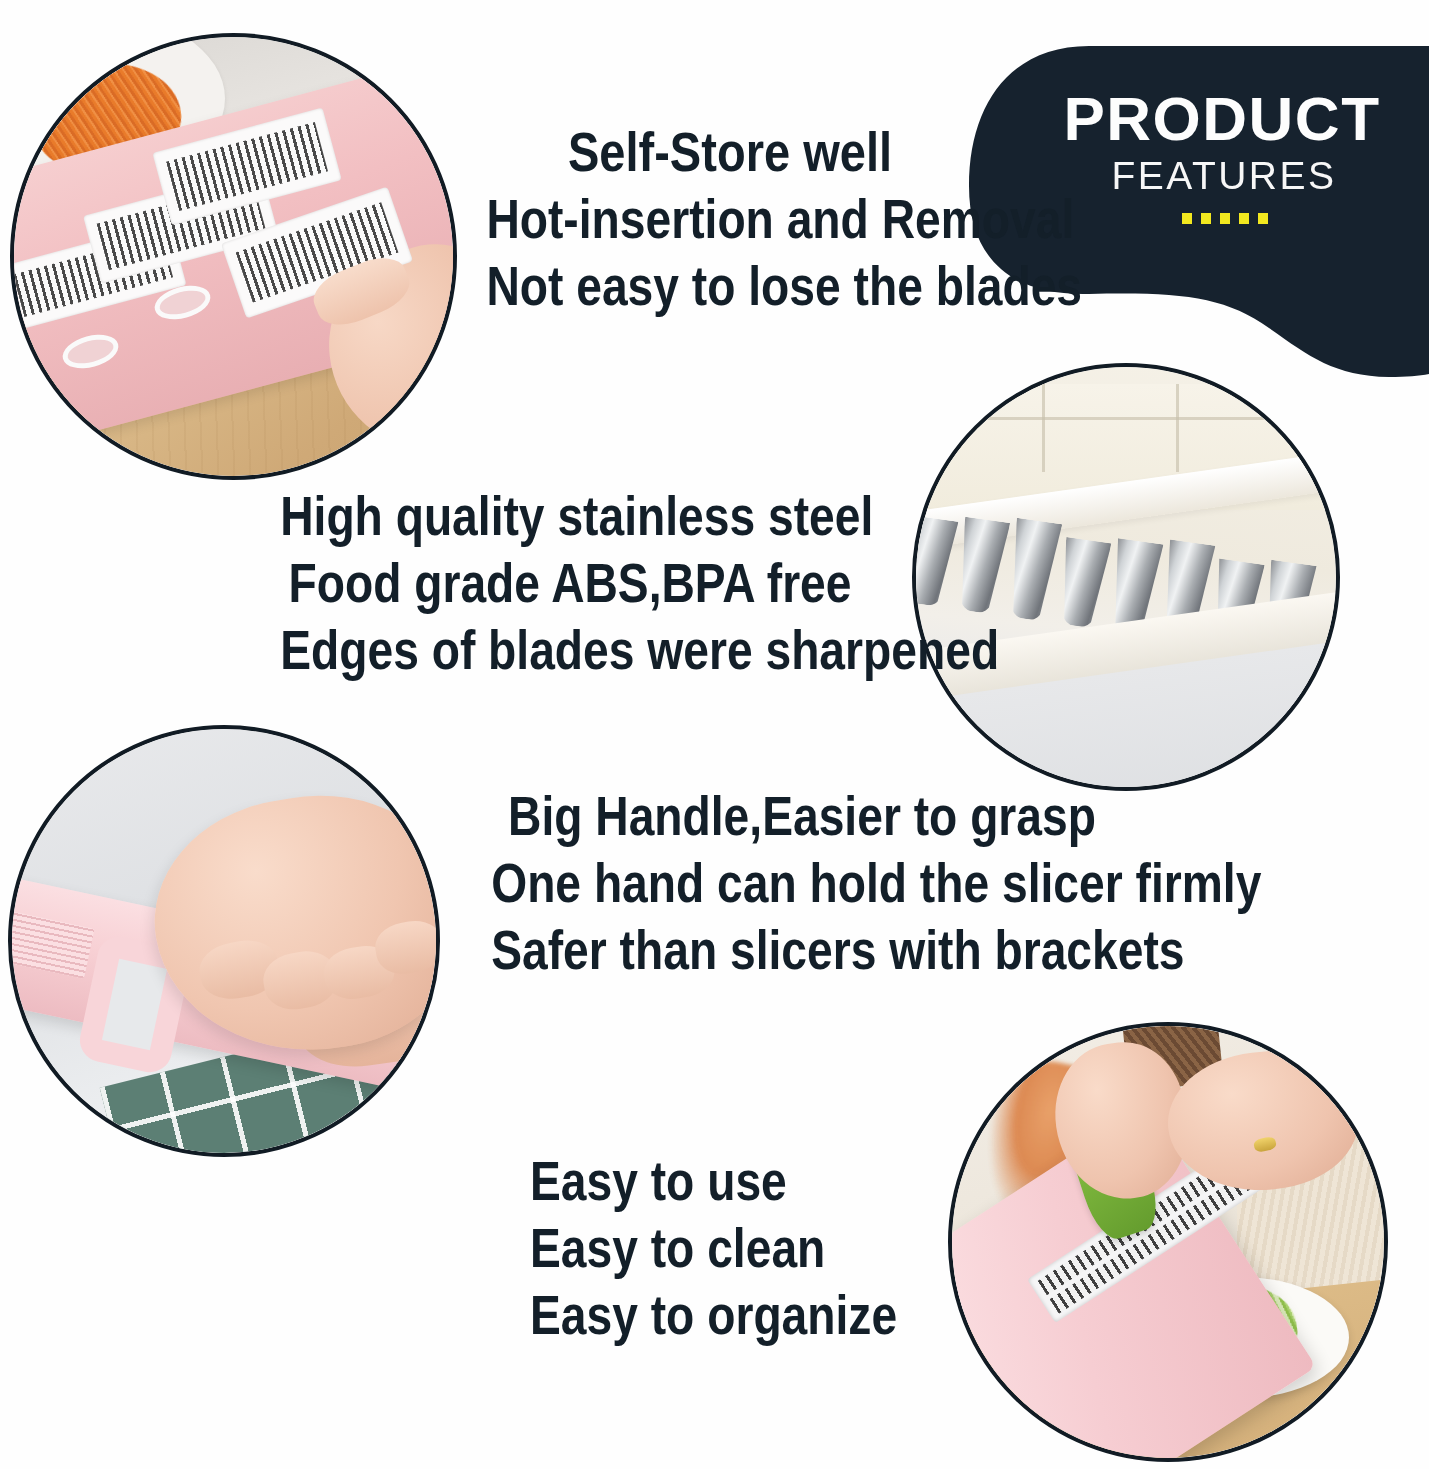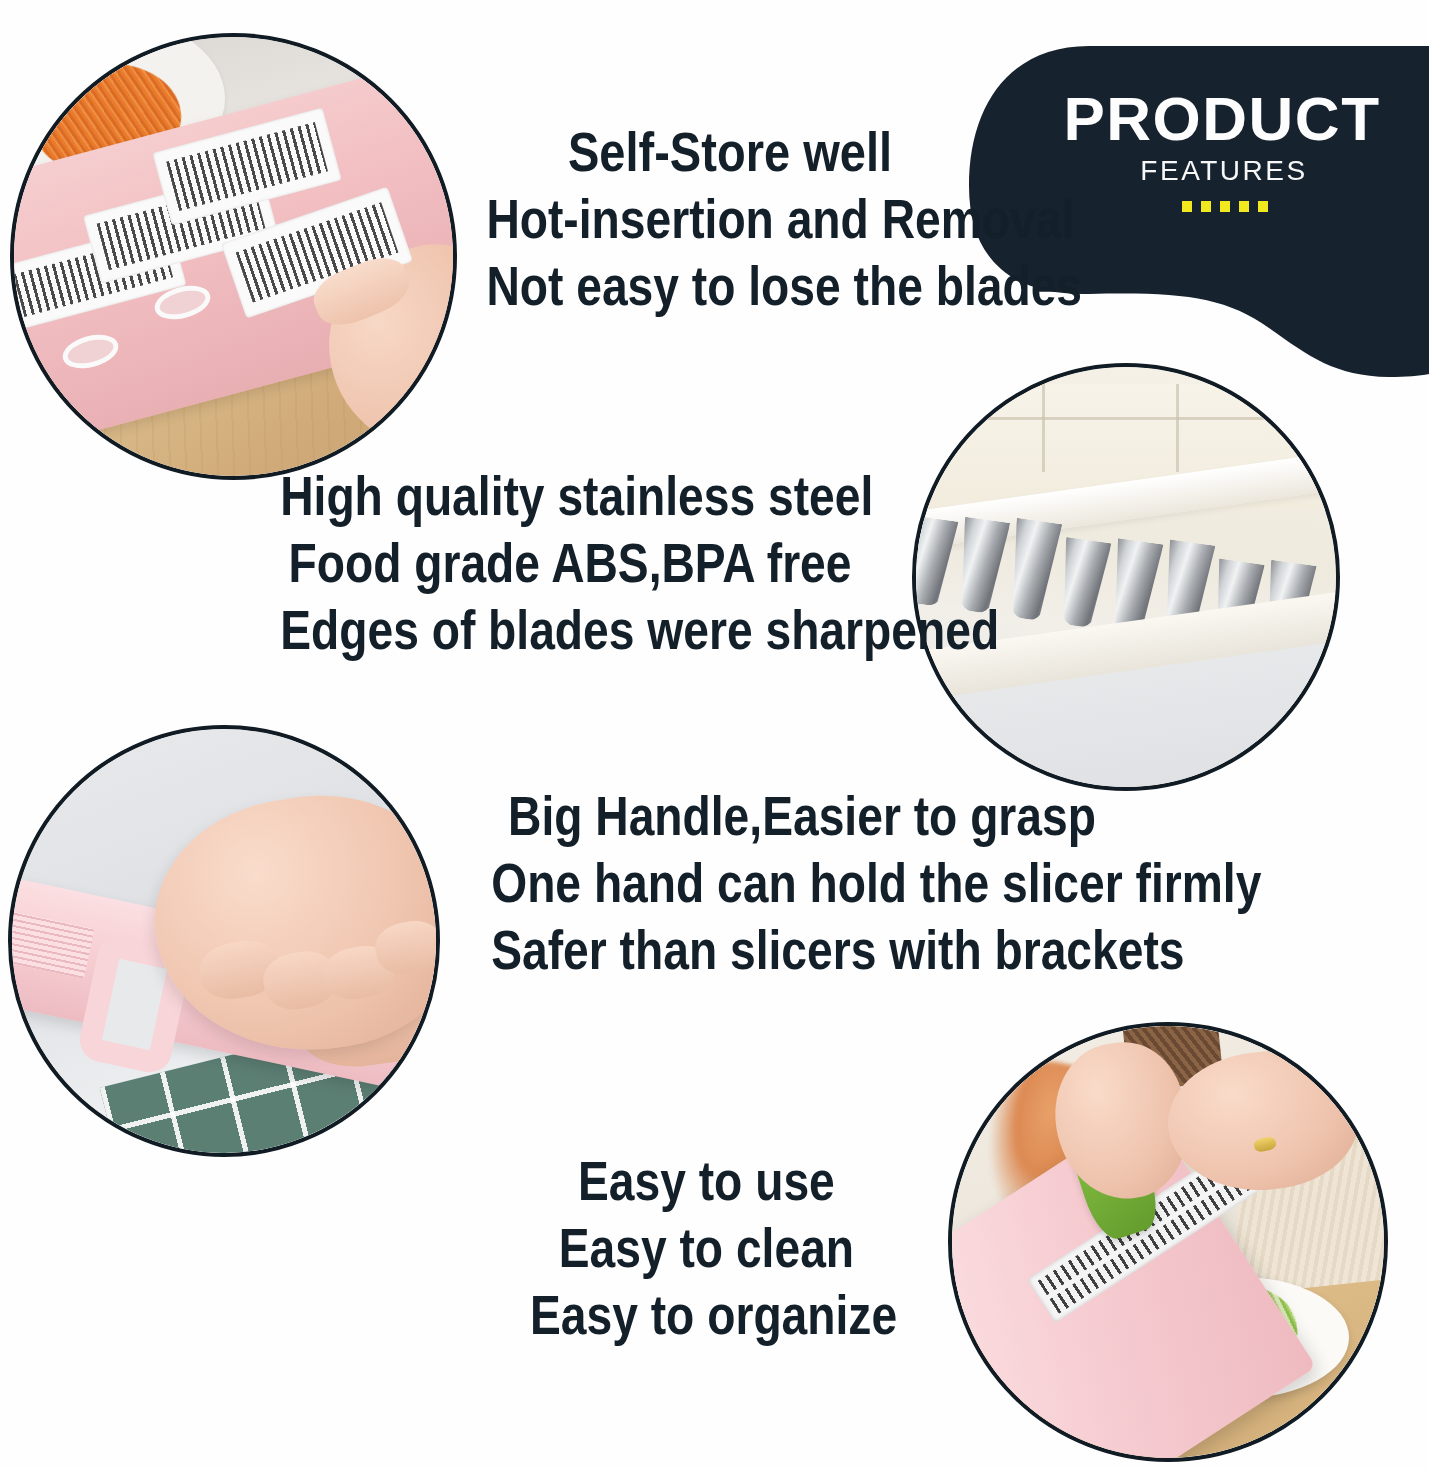--- a/index.html
+++ b/index.html
@@ -27,21 +27,21 @@
     padding-top:42px;
   }
   .badge-title{
     color:#fdfdfd; font-weight:bold;
     font-size:62px; letter-spacing:1.5px;
     line-height:1.0; margin-left:46px;
     font-family:"Liberation Sans", sans-serif;
   }
   .badge-sub{
     color:#f7f7f7; font-weight:normal;
-    font-size:28px; letter-spacing:2.5px;
+    font-size:39px; letter-spacing:2.5px;
     line-height:1.05; margin-top:6px; margin-left:50px;
   }
   .dots{
     display:flex; gap:9px; margin-top:16px; margin-left:52px;
   }
   .dot{ width:10px; height:11px; background:#f2e81f; display:block; }
 
   
   .photo{
     position:absolute; border-radius:50%;
@@ -187,27 +187,27 @@
     font-stretch:condensed;
     transform:scaleX(.84);
     white-space:nowrap;
     line-height:1.22;
     -webkit-font-smoothing:antialiased;
   }
   #block-self-store{ left:440px; top:118px; width:580px; text-align:center; }
   #block-self-store .feature-line{ font-size:55px; transform-origin:center; }
   #block-self-store .feature-line:nth-child(1){ font-size:56px; }
 
-  #block-material{ left:225px; top:463px; width:690px; text-align:center; }
+  #block-material{ left:225px; top:483px; width:690px; text-align:center; }
   #block-material .feature-line{ font-size:55px; transform-origin:center; }
 
   #block-handle{ left:432px; top:783px; width:740px; text-align:center; }
   #block-handle .feature-line{ font-size:55px; transform-origin:center; }
 
-  #block-easy{ left:530px; top:1148px; width:420px; text-align:center; }
+  #block-easy{ left:530px; top:1148px; width:420px; text-align:left; }
   #block-easy .feature-line{ font-size:55px; transform-origin:left center; }
 </style>
 </head>
 <body>
 
 <div class="photo" id="photo-self-store">
   <div class="inner">
     <div class="p1-bg"></div>
     <div class="p1-plate"></div>
     <div class="p1-carrot"></div>

